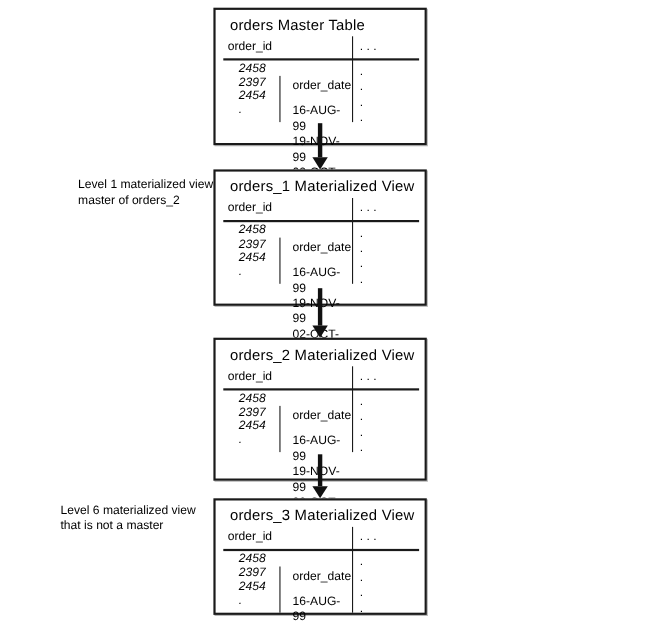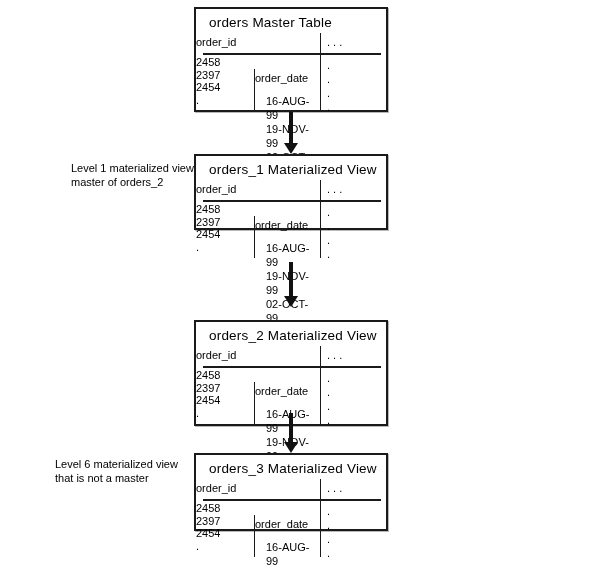--- a/index.html
+++ b/index.html
@@ -9,44 +9,44 @@
 
   
   .box { position:absolute; left:194px; width:194px; border:2px solid #1a1a1a; background:#fff; box-shadow:1px 1px 0 #b8b8b8; }
   .box-title { position:absolute; left:13px; top:6px; font-size:13.5px; white-space:nowrap; letter-spacing:0.2px; }
   .tbl { position:absolute; left:0; right:0; top:24px; height:78px; display:flex; }
   .col { position:relative; }
   .c1 { width:58px; }
   .c2 { width:66px; border-left:1.5px solid #1a1a1a;margin-top:36px; }
   .c3 { flex:1; border-left:1.5px solid #1a1a1a; }
   .hdr { font-size:11px; padding-top:3px; white-space:nowrap; }
-  .c1 .hdr, .c2 .hdr { }
+  .c1 .hdr, .c2 .hdr { padding-left:11px; }
   .c3 .hdr { padding-left:6px; }
   .vals { font-size:11px; white-space:pre-line; }
-  .vals-ids   { padding-left:0; margin-top:8px;  line-height:12.5px; }
+  .vals-ids   { padding-left:21px; margin-top:8px;  line-height:12.5px;font-style:italic; }
   .vals-dates { padding-left:11px; margin-top:10px; line-height:14px; }
   .vals-dots  { padding-left:6px;  margin-top:10px; line-height:14px; }
   .hline { position:absolute; left:7px; right:5px; top:20px; height:0; border-top:2px solid #1a1a1a; }
 
   
   .arrow { position:absolute; left:284px; width:14px; }
   .arrow .shaft { position:absolute; left:5px; top:0; width:4px; background:#111; }
   .arrow .head { position:absolute; left:0; width:0; height:0;
                  border-left:7px solid transparent; border-right:7px solid transparent;
                  border-top:11px solid #111; }
 
   
   .side-label { position:absolute; left:55px; font-size:11px; line-height:14px; white-space:pre-line; }
 </style>
 </head>
 <body>
 
 <div class="canvas">
 
-  <div class="box" style="top:7px; height:105px;">
+  <div class="box" style="top:7px; height:125px;">
     <div class="box-title">orders Master Table</div>
     <div class="tbl">
       <div class="col c1">
         <div class="hdr">order_id</div>
         <div class="vals vals-ids">2458
 2397
 2454
 .</div>
       </div>
       <div class="col c2">
@@ -68,21 +68,21 @@
   </div>
 
   <div class="arrow" style="top:112px; height:42px;">
     <div class="shaft" style="height:31px;"></div>
     <div class="head" style="top:31px;"></div>
   </div>
 
   <div class="side-label" style="top:161px;margin-left:16px;">Level 1 materialized view is
 master of orders_2</div>
 
-  <div class="box" style="top:154px; height:76px;">
+  <div class="box" style="top:154px; height:124px;">
     <div class="box-title">orders_1 Materialized View</div>
     <div class="tbl">
       <div class="col c1">
         <div class="hdr">order_id</div>
         <div class="vals vals-ids">2458
 2397
 2454
 .</div>
       </div>
       <div class="col c2">
@@ -102,21 +102,21 @@
       <div class="hline"></div>
     </div>
   </div>
 
   <div class="arrow" style="top:262px; height:45px;">
     <div class="shaft" style="height:34px;"></div>
     <div class="head" style="top:34px;"></div>
   </div>
 
 
-  <div class="box" style="top:320px; height:106px;">
+  <div class="box" style="top:307px; height:130px;">
     <div class="box-title">orders_2 Materialized View</div>
     <div class="tbl">
       <div class="col c1">
         <div class="hdr">order_id</div>
         <div class="vals vals-ids">2458
 2397
 2454
 .</div>
       </div>
       <div class="col c2">
@@ -138,21 +138,21 @@
   </div>
 
   <div class="arrow" style="top:413px; height:40px;">
     <div class="shaft" style="height:29px;"></div>
     <div class="head" style="top:29px;"></div>
   </div>
 
   <div class="side-label" style="top:457px;">Level 6 materialized view
 that is not a master</div>
 
-  <div class="box" style="top:453px; height:78px;">
+  <div class="box" style="top:453px; height:106px;">
     <div class="box-title">orders_3 Materialized View</div>
     <div class="tbl">
       <div class="col c1">
         <div class="hdr">order_id</div>
         <div class="vals vals-ids">2458
 2397
 2454
 .</div>
       </div>
       <div class="col c2">

